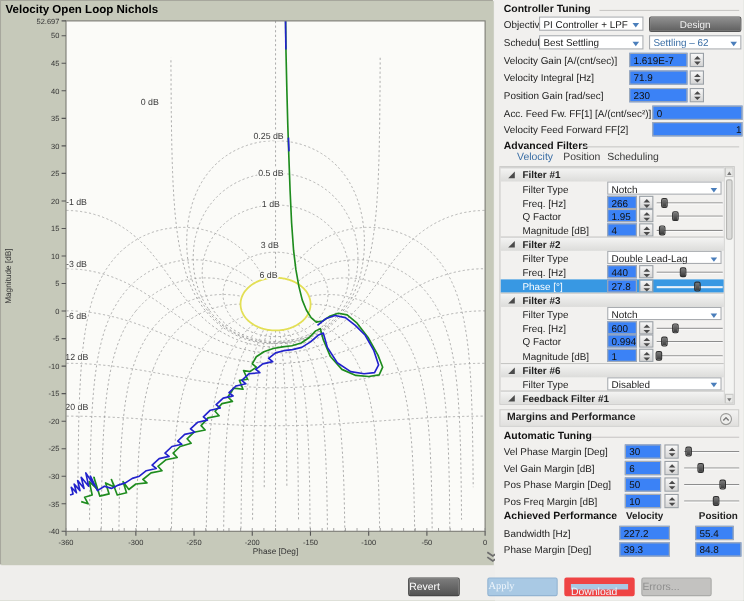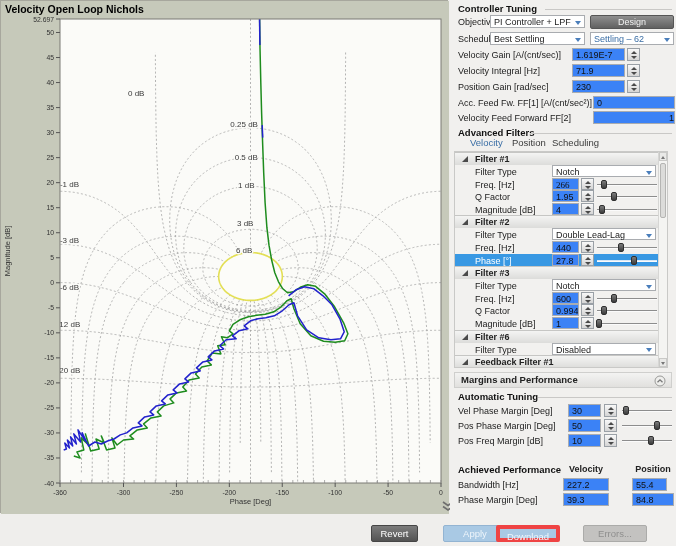--- a/index.html
+++ b/index.html
@@ -69,25 +69,25 @@
             border:1px solid #b5b5b3; border-radius:2px; }
   #mp-head { position:absolute; left:4px; top:372px; width:218px; height:16px;
              background:linear-gradient(#f3f3f2,#e1e0de); border:1px solid #cfcfcd;
              font-weight:bold; font-size:9.5px; line-height:14px; padding-left:6px; }
   #mp-collapse { position:absolute; right:5px; top:2px; }
   .colhead { position:absolute; font-weight:bold; font-size:9px; text-align:center; }
   .design { position:absolute; top:0; height:14px; background:linear-gradient(#8f8f8f,#616161);
             color:#f2f2f2; border:1px solid #555; border-radius:2px; text-align:center;
             line-height:12px; font-size:9px; cursor:pointer; }
   .blue { color:#3a6ea5; }
-  .fbtn { position:absolute; top:525px; height:17px; font-size:9.5px; text-align:center;
+  .fbtn { position:absolute; top:525px; height:17px; font-size:9.5px; text-align:left;
           line-height:15px; border-radius:2px; cursor:pointer; }
   #btn-revert   { left:371px; width:47px; background:linear-gradient(#7c7c7c,#535353); color:#fff; border:1px solid #464646; }
-  #btn-apply    { left:443px; width:64px; background:#a9c9e4; color:#eef5fb; border:1px solid #93b4d2; }
-  #btn-download { left:496px; width:64px; background:#a9c9e4; color:#eef5fb; border:4px solid #ef4444; }
+  #btn-apply    { left:443px; width:64px; background:#a9c9e4; color:#eef5fb; border:1px solid #93b4d2;font-family:Liberation Serif, serif; }
+  #btn-download { left:513px; width:64px; background:#a9c9e4; color:#eef5fb; border:6px solid #ef4444; }
   #btn-errors   { left:583px; width:64px; background:#c3c2c0; color:#8f8f8e; border:1px solid #ababa9; }
 </style>
 </head>
 <body>
 
 <div id="left-panel">
   <div id="plot-title">Velocity Open Loop Nichols</div>
   <svg id="nichols-svg" width="448" height="513">
       <rect x="0" y="0" width="448" height="513" fill="#c6c9ba"></rect>
       <rect x="59" y="18" width="381" height="464" fill="#fbfbf8" stroke="none"></rect>
@@ -314,21 +314,21 @@
 
   <div id="filter-list">
     <div id="filter-rows">
         <div class="ghead"><i class="gtri"></i><span class="gname">Filter #1</span></div>
         <div class="frow13">
           <span class="lbl l20">Filter Type</span>
           <div class="sel" style="left: 97px; width: 104px; height: 12px;"><span>Notch</span><i class="chev"></i></div>
         </div>
         <div class="frow13">
           <span class="lbl l20">Freq. [Hz]</span>
-          <div class="tbx" style="left: 97px; width: 27px; font-family: Liberation Serif, serif;">266</div>
+          <div class="tbx" style="left: 97px; width: 27px;">266</div>
           <div class="spin" style="left: 126px; top: 0px; height: 12px;">
             <i class="su"></i>
             <i class="sd"></i>
           </div>
           <div class="sld" style="left: 142px; width: 60px;">
             <div class="th" style="left: calc(12% - 3px);"></div>
           </div>
         </div>
         <div class="frow13">
           <span class="lbl l20">Q Factor</span>
@@ -454,20 +454,31 @@
         <div class="tbx" style="left: 118px; width: 33px;">30</div>
         <div class="spin" style="left: 154px; top: 0px;">
           <i class="su"></i>
           <i class="sd"></i>
         </div>
         <div class="sld" style="left: 172px; width: 50px;">
           <div class="th" style="left: calc(8% - 3px);"></div>
         </div>
       </div>
       <div class="frow15">
+        <span class="lbl l8">Vel Gain Margin [dB]</span>
+        <div class="tbx" style="left: 118px; width: 33px;">6</div>
+        <div class="spin" style="left: 154px; top: 0px;">
+          <i class="su"></i>
+          <i class="sd"></i>
+        </div>
+        <div class="sld" style="left: 172px; width: 50px;">
+          <div class="th" style="left: calc(30% - 3px);"></div>
+        </div>
+      </div>
+      <div class="frow15">
         <span class="lbl l8">Pos Phase Margin [Deg]</span>
         <div class="tbx" style="left: 118px; width: 33px;">50</div>
         <div class="spin" style="left: 154px; top: 0px;">
           <i class="su"></i>
           <i class="sd"></i>
         </div>
         <div class="sld" style="left: 172px; width: 50px;">
           <div class="th" style="left: calc(70% - 3px);"></div>
         </div>
       </div>

